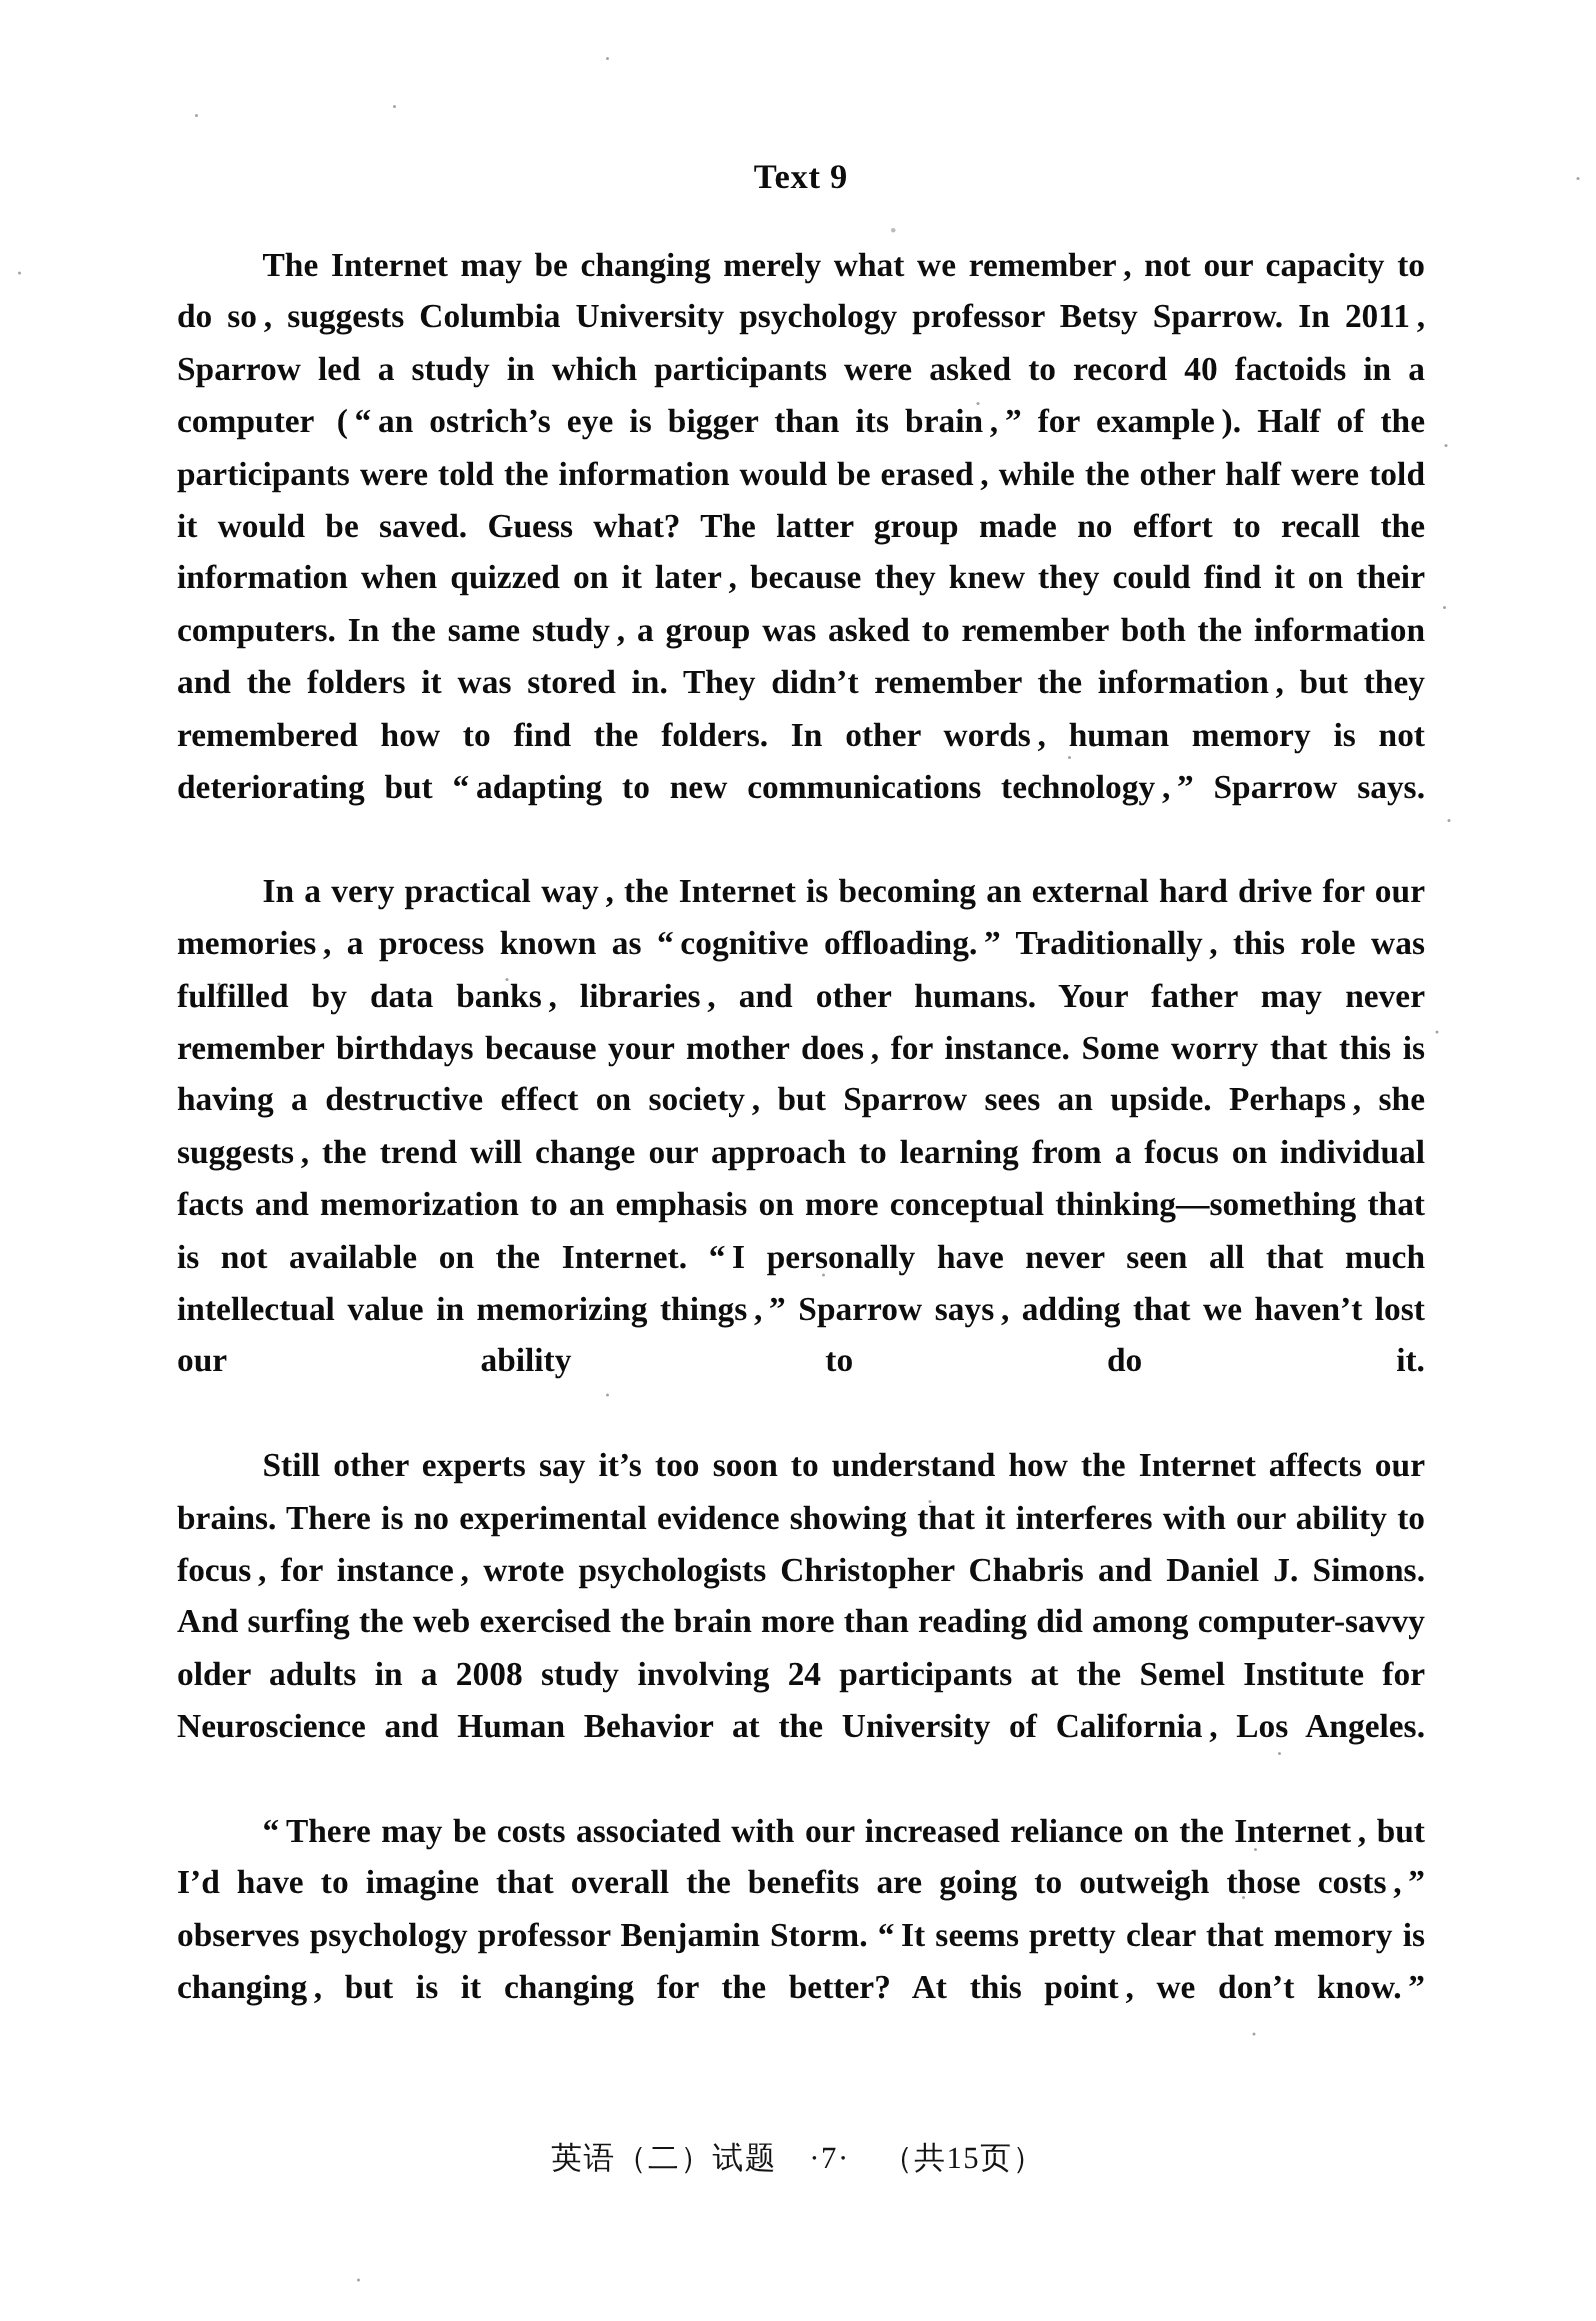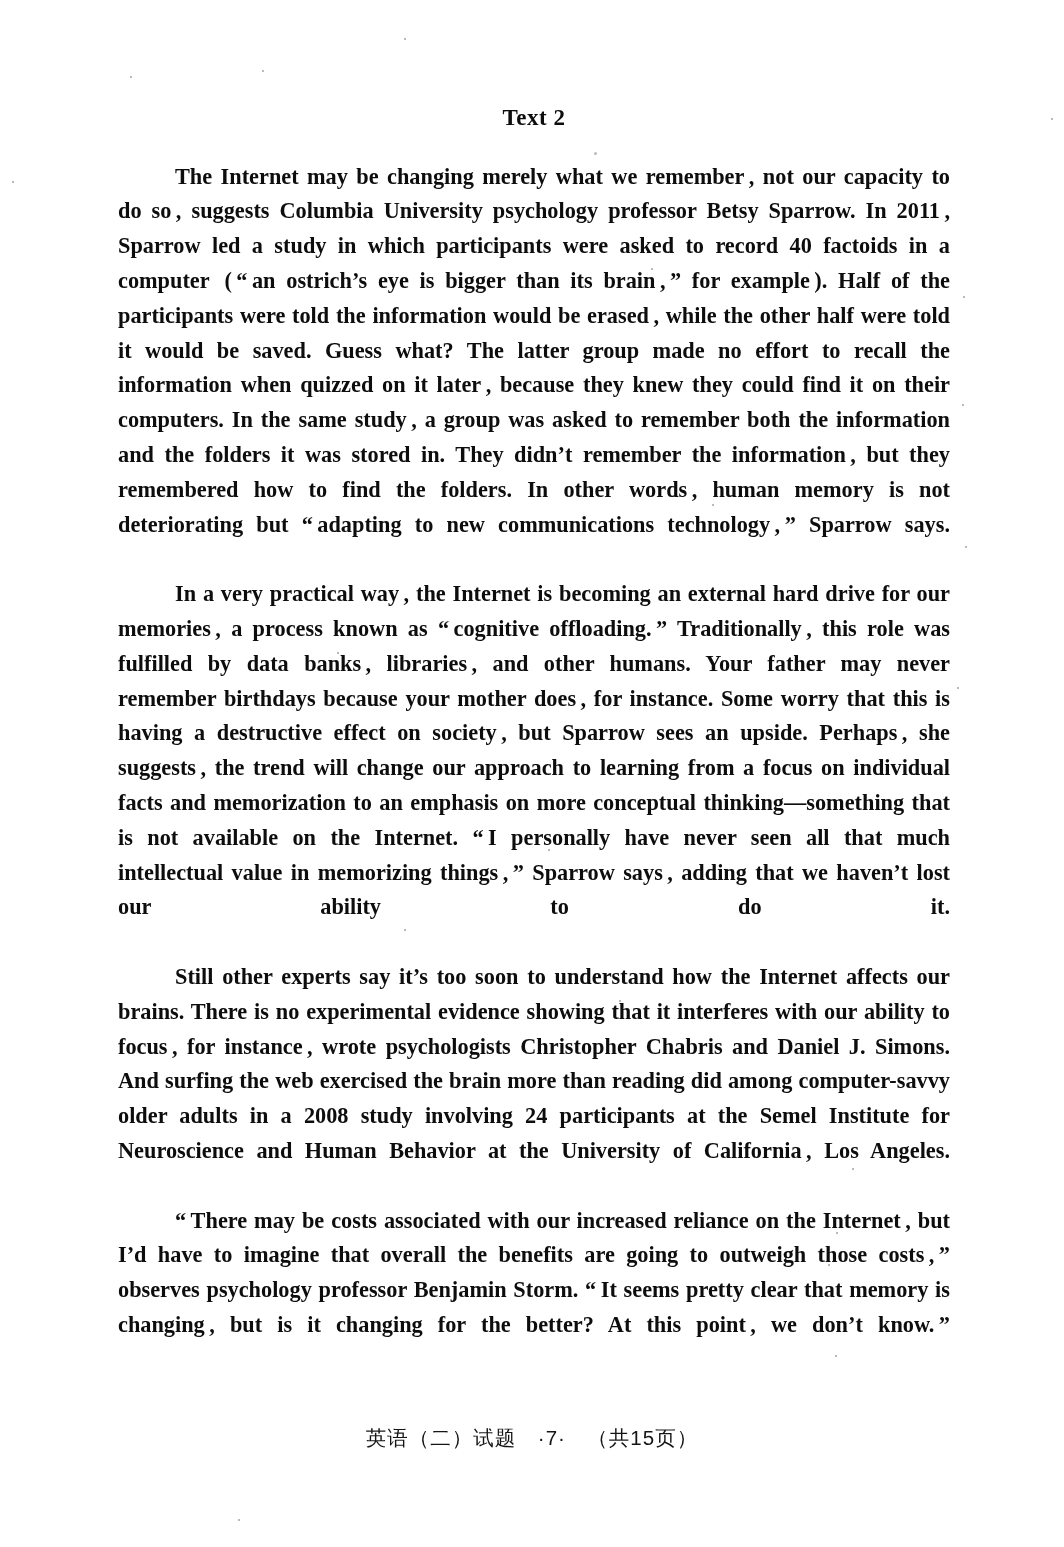--- a/index.html
+++ b/index.html
@@ -68,21 +68,21 @@
     height: 0;
   }
 
   .footer {
     position: absolute;
     left: 0;
     right: 0;
     top: 1424px;
     text-align: center;
     font-size: 20.5px;
-    font-family: Liberation Sans, sans-serif;
+    font-family: Liberation Serif, serif;
     letter-spacing: 1px;
     color: #141414;
   }
 
   
   .ink { color: #0d0d0d; }
 </style>
 </head>
 <body>
 
@@ -109,21 +109,21 @@
   <div class="speck" style="left:410px; top:1147px;"></div>
   <div class="speck" style="left:852px; top:1168px;"></div>
   <div class="speck" style="left:836px; top:1232px;"></div>
   <div class="speck" style="left:828px; top:1264px;"></div>
   <div class="speck" style="left:835px; top:1355px;"></div>
   <div class="speck" style="left:238px; top:1519px;"></div>
   <div class="speck" style="left:1051px; top:118px;"></div>
 
   <div class="content ink">
 
-    <h1 class="title">Text 2</h1>
+    <h1 class="title">Text 9</h1>
 
     <p class="para">The Internet may be changing merely what we remember , not our capacity to do so , suggests Columbia University psychology professor Betsy Sparrow. In 2011 , Sparrow led a study in which participants were asked to record 40 factoids in a computer  ( “ an ostrich’s eye is bigger than its brain , ” for example ). Half of the participants were told the information would be erased , while the other half were told it would be saved. Guess what? The latter group made no effort to recall the information when quizzed on it later , because they knew they could find it on their computers. In the same study , a group was asked to remember both the information and the folders it was stored in. They didn’t remember the information , but they remembered how to find the folders. In other words , human memory is not deteriorating but “ adapting to new communications technology , ” Sparrow says.</p>
 
     <p class="para">In a very practical way , the Internet is becoming an external hard drive for our memories , a process known as “ cognitive offloading. ” Traditionally , this role was fulfilled by data banks , libraries , and other humans. Your father may never remember birthdays because your mother does , for instance. Some worry that this is having a destructive effect on society , but Sparrow sees an upside. Perhaps , she suggests , the trend will change our approach to learning from a focus on individual facts and memorization to an emphasis on more conceptual thinking—something that is not available on the Internet. “ I personally have never seen all that much intellectual value in memorizing things , ” Sparrow says , adding that we haven’t lost our ability to do it.</p>
 
     <p class="para">Still other experts say it’s too soon to understand how the Internet affects our brains. There is no experimental evidence showing that it interferes with our ability to focus , for instance , wrote psychologists Christopher Chabris and Daniel J. Simons. And surfing the web exercised the brain more than reading did among computer-savvy older adults in a 2008 study involving 24 participants at the Semel Institute for Neuroscience and Human Behavior at the University of California , Los Angeles.</p>
 
     <p class="para">“ There may be costs associated with our increased reliance on the Internet , but I’d have to imagine that overall the benefits are going to outweigh those costs , ” observes psychology professor Benjamin Storm. “ It seems pretty clear that memory is changing , but is it changing for the better? At this point , we don’t know. ”</p>
 
   </div>

